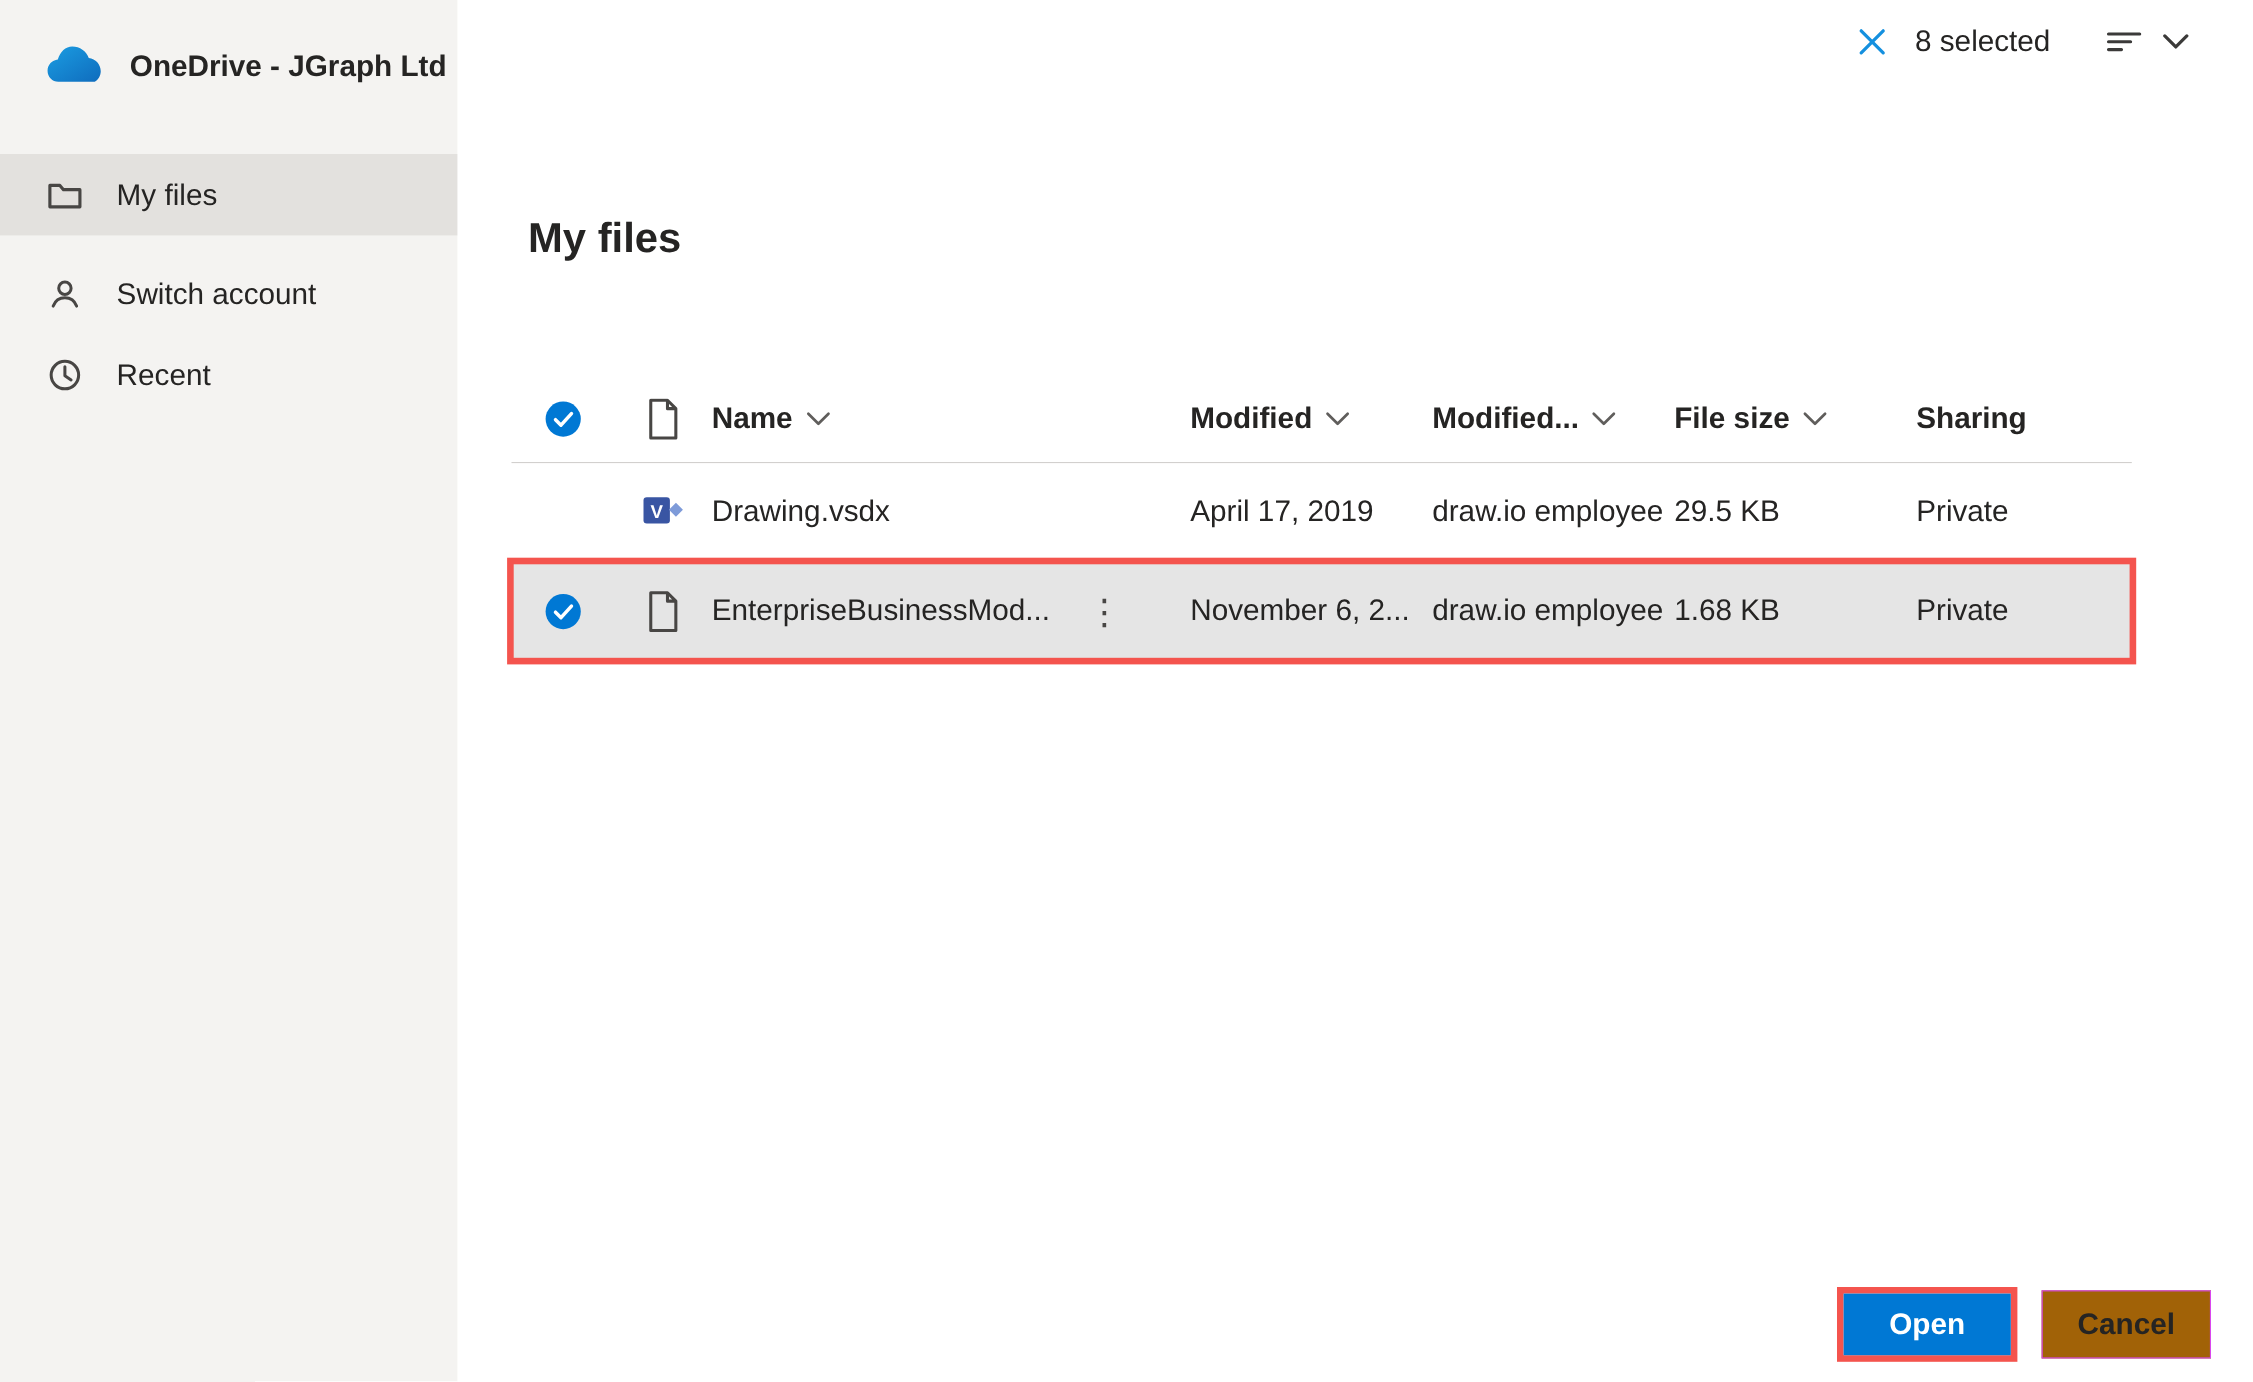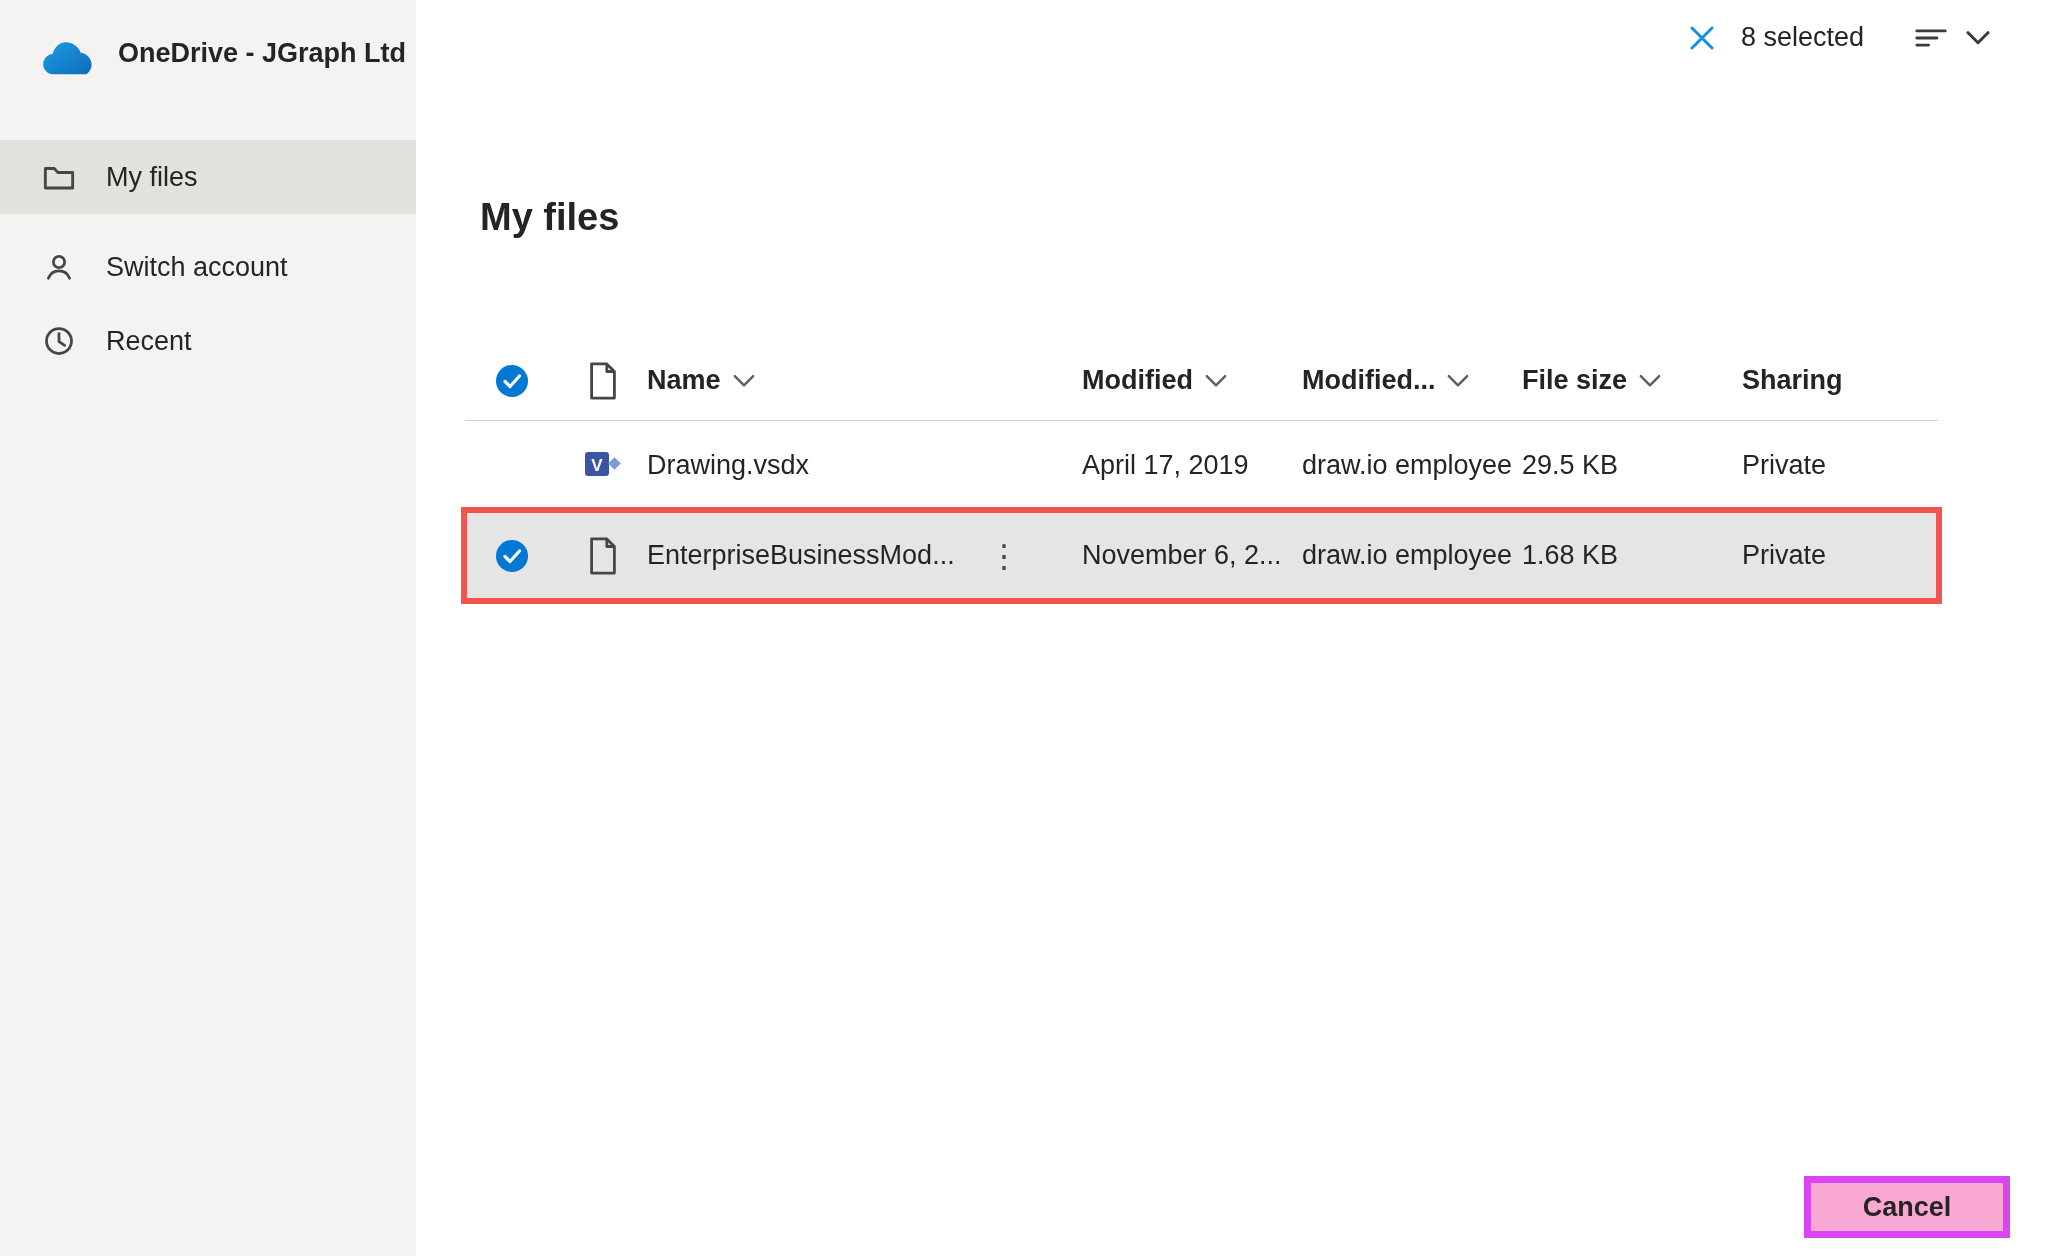--- a/index.html
+++ b/index.html
@@ -11,21 +11,21 @@
     position: relative;
     overflow: hidden;
   }
 
   
   .sidebar {
     position: absolute; left: 0; top: 0; bottom: 0; width: 416px;
     background: #f4f3f1;
   }
   .sidebar-header {
-    display: flex; align-items: flex-start; gap: 20px;
+    display: flex; align-items: flex-end; gap: 20px;
     padding: 38px 20px 0 42px;
   }
   .onedrive-logo { width: 56px; height: 38px; flex: 0 0 auto; }
   .sidebar-title { font-size: 27px; font-weight: 600; color: #252423; white-space: nowrap; }
 
   .nav { margin-top: 64px; }
   .nav-item {
     height: 74px; display: flex; align-items: center; gap: 30px;
     padding-left: 42px; font-size: 27px; color: #252423; cursor: pointer;
   }
@@ -78,21 +78,21 @@
     position: absolute; right: 38px; bottom: 18px;
     display: flex; align-items: center; gap: 22px;
   }
   .open-annotation { border: 6px solid #f4544e; }
   .btn {
     font-family: "Liberation Sans", sans-serif;
     font-size: 27px; font-weight: 600; cursor: pointer;
     height: 62px; display: flex; align-items: center; justify-content: center;
   }
   .btn-open { width: 152px; height: 56px; background: #0078d4; color: #fff; border: none; }
-  .btn-cancel { width: 206px; background: #f9a8d4; color: #252423; border: 7px solid #d946ef; }
+  .btn-cancel { width: 154px; background: #a16207; color: #252423; border: 1px solid #d946ef; }
 
   .icon-stroke { stroke: #484644; fill: none; stroke-width: 2.2; stroke-linecap: round; stroke-linejoin: round; }
 </style>
 </head>
 <body>
 
 <div class="sidebar">
   <div class="sidebar-header">
     <svg class="onedrive-logo" viewBox="0 0 32 22">
       <defs>
@@ -234,15 +234,18 @@
       </div>
       <div class="cell">November 6, 2...</div>
       <div class="cell">draw.io employee</div>
       <div class="cell">1.68 KB</div>
       <div class="cell">Private</div>
       <div class="row-annotation"></div>
     </div>
   </div>
 
   <div class="footer">
+    <div class="open-annotation">
+      <button class="btn btn-open">Open</button>
+    </div>
     <button class="btn btn-cancel">Cancel</button>
   </div>
 </div>
 
 </body></html>

